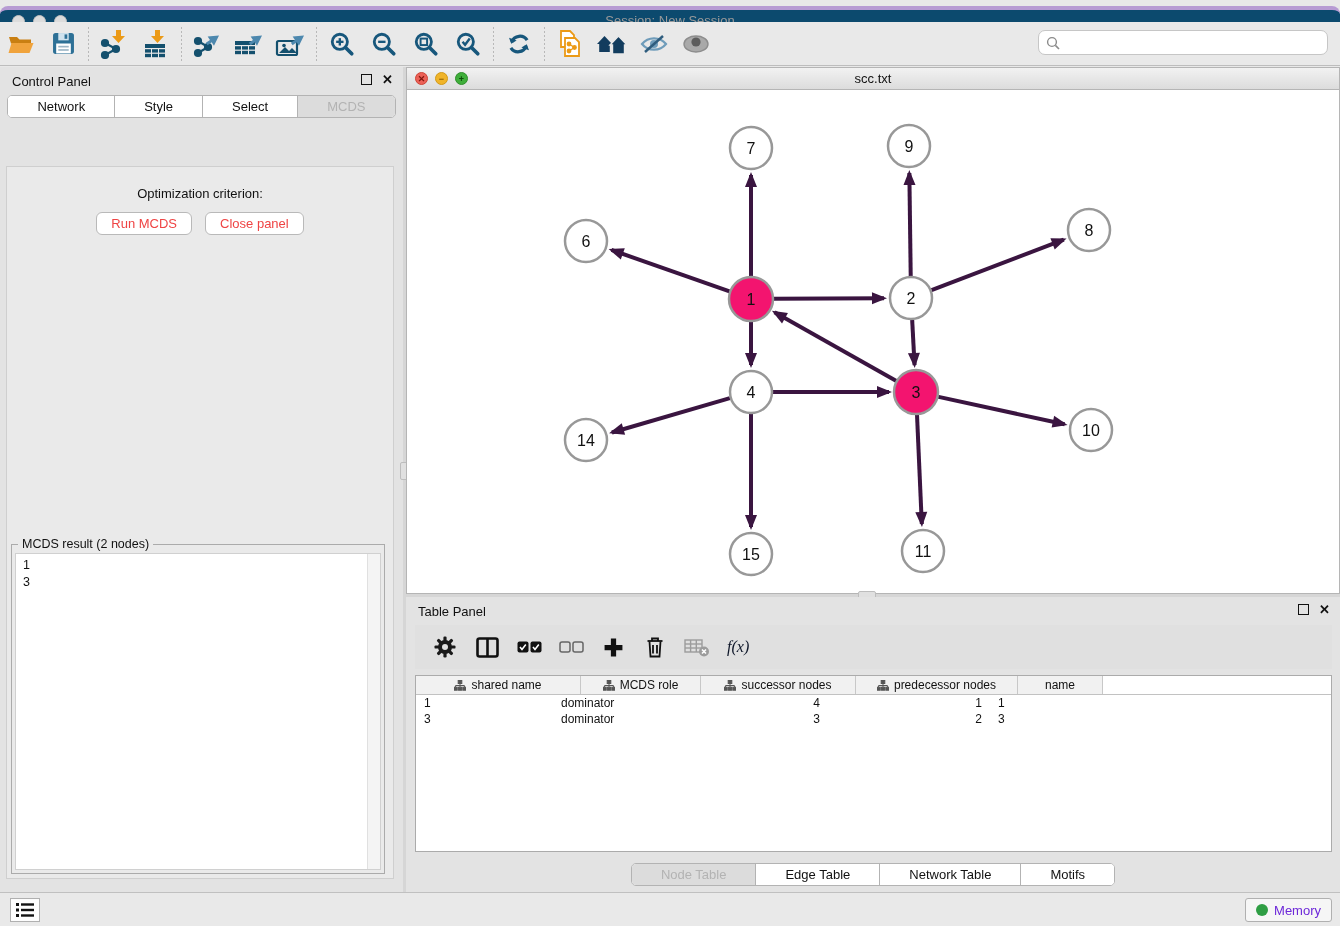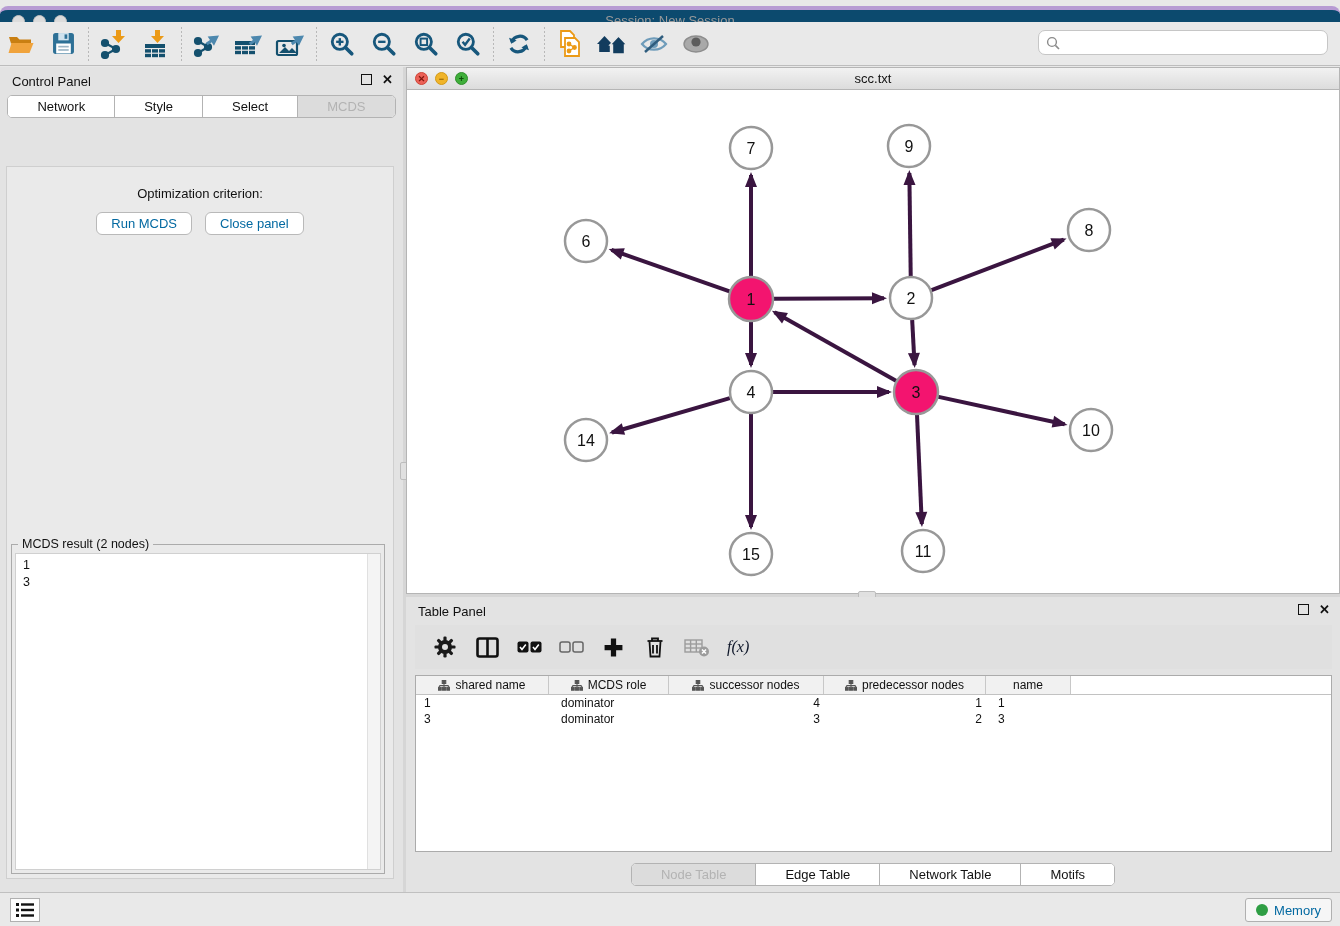--- a/index.html
+++ b/index.html
@@ -55,21 +55,21 @@
   .opt-label { text-align:center; font-size:13px; margin-top:19px; color:#111; }
   .select-box { position:relative; margin:13px auto 0 auto; width:312px; height:23px;
     background:#fff; border:1px solid #b9b9b9; border-radius:4px;
     font-size:13px; color:#111; line-height:21px; padding-left:10px; cursor:pointer; }
   .select-arrows { position:absolute; right:7px; top:3px; display:flex; flex-direction:column; gap:2px; }
   .select-arrows span { width:0; height:0; border-left:4px solid transparent; border-right:4px solid transparent; }
   .arr-up { border-bottom:5px solid #555; }
   .arr-dn { border-top:5px solid #555; }
   .cp-buttons { display:flex; justify-content:center; gap:13px; margin-top:11px; }
   .mac-btn { background:#fff; border:1px solid #b9b9b9; border-radius:6px;
-    font-size:13px; color:#0369a1; padding:3px 14px; cursor:pointer; }
+    font-size:13px; color:#ef4444; padding:3px 14px; cursor:pointer; }
 
   .result-group { position:absolute; left:4px; right:8px; top:377px; bottom:4px;
     border:1px solid #ababab; }
   .result-legend { position:absolute; left:6px; top:-8px; background:#eaeaea;
     font-size:12.5px; color:#111; padding:0 4px; }
   .result-area { position:absolute; left:3px; right:3px; top:8px; bottom:3px;
     background:#fff; border:1px solid #d0d0d0; font-size:12.5px; color:#111; }
   .result-lines { padding:3px 0 0 7px; line-height:17px; }
   .result-scroll { position:absolute; right:0; top:0; bottom:0; width:13px;
     background:#f4f4f4; border-left:1px solid #e0e0e0; }
@@ -110,21 +110,21 @@
   .tp-tabs-row { position:absolute; left:0; right:0; top:266px; text-align:center; }
 
   
   .statusbar { position:absolute; left:0; top:892px; width:1340px; height:34px;
     background:#e9e9e9; border-top:1px solid #c0c0c0; }
   .list-btn { position:absolute; left:10px; top:5px; width:30px; height:24px;
     background:#fdfdfd; border:1px solid #b0b0b0; display:flex; align-items:center;
     justify-content:center; cursor:pointer; }
   .memory-btn { position:absolute; right:8px; top:5px; height:24px;
     background:#f6f6f6; border:1px solid #b0b0b0; border-radius:3px;
-    display:flex; align-items:center; gap:6px; padding:0 10px; font-size:13px; color:#0369a1; cursor:pointer; }
+    display:flex; align-items:center; gap:6px; padding:0 10px; font-size:13px; color:#6d28d9; cursor:pointer; }
   .mem-dot { width:12px; height:12px; border-radius:50%; background:#2f9e44; }
 </style>
 </head>
 <body>
 
 <div class="win">
 
   <div class="titlebar">
     <div class="tl-group">
       <span class="tl"></span>
@@ -484,21 +484,21 @@
           <circle cx="20" cy="13.5" r="5" fill="#9c9c9c"></circle>
           <path d="M18 11.5 l4 4 M22 11.5 l-4 4" stroke="#fff" stroke-width="1.6"></path>
         </svg>
       </button>
       <button class="tp-btn" disabled="" style="width:auto;padding:0 6px;">
         <span class="fx-label">f(x)</span>
       </button>
     </div>
     <div class="tp-table">
       <div class="t-header" id="table-header">
-          <div class="t-hcell" style="width: 133px;">
+          <div class="t-hcell" style="width: 165px;">
             <svg width="12" height="11" viewBox="0 0 12 11">
               <g fill="#555" stroke="#555" stroke-width="1">
                 <rect x="4.2" y="0.5" width="3.6" height="3"></rect>
                 <line x1="6" y1="3.5" x2="6" y2="5.5"></line>
                 <line x1="1.6" y1="5.5" x2="10.4" y2="5.5"></line>
                 <line x1="1.6" y1="5.5" x2="1.6" y2="7"></line>
                 <line x1="6" y1="5.5" x2="6" y2="7"></line>
                 <line x1="10.4" y1="5.5" x2="10.4" y2="7"></line>
                 <rect x="0" y="7.2" width="3.2" height="3"></rect>
                 <rect x="4.4" y="7.2" width="3.2" height="3"></rect>

